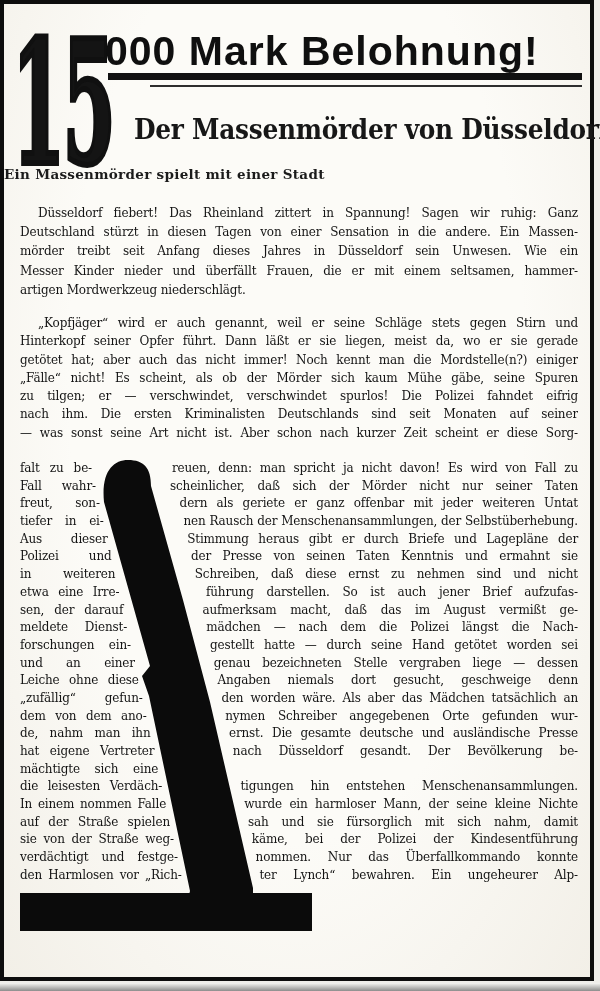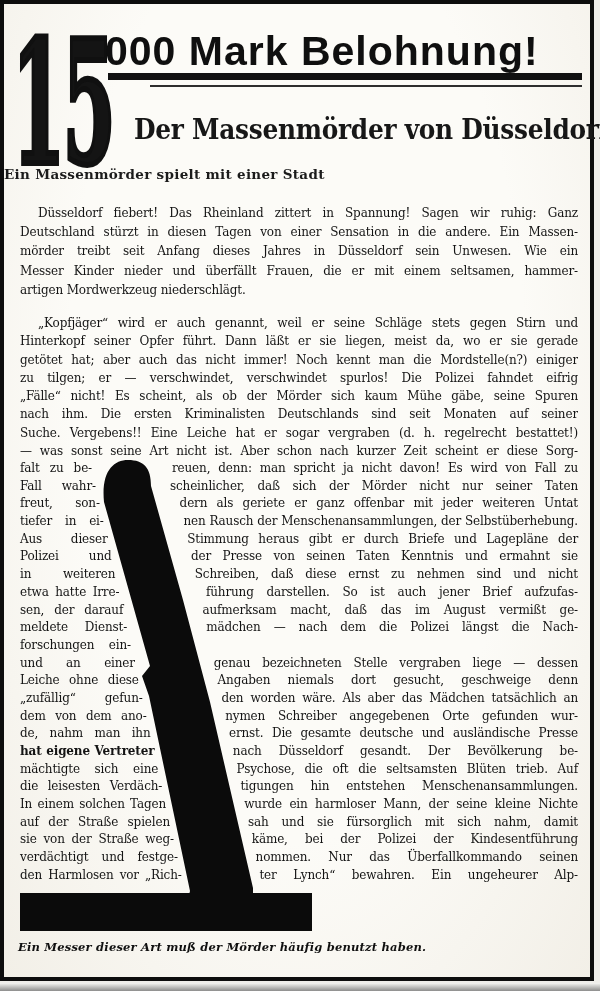--- a/index.html
+++ b/index.html
@@ -117,24 +117,23 @@
         <div class="tline indent">Düsseldorf fiebert! Das Rheinland zittert in Spannung! Sagen wir ruhig: Ganz</div>
         <div class="tline">Deutschland stürzt in diesen Tagen von einer Sensation in die andere. Ein Massen-</div>
         <div class="tline">mörder treibt seit Anfang dieses Jahres in Düsseldorf sein Unwesen. Wie ein</div>
         <div class="tline">Messer Kinder nieder und überfällt Frauen, die er mit einem seltsamen, hammer-</div>
         <div class="tline endline">artigen Mordwerkzeug niederschlägt.</div>
       </div>
     <div class="para p2" id="para2">
         <div class="tline indent">„Kopfjäger“ wird er auch genannt, weil er seine Schläge stets gegen Stirn und</div>
         <div class="tline">Hinterkopf seiner Opfer führt. Dann läßt er sie liegen, meist da, wo er sie gerade</div>
         <div class="tline">getötet hat; aber auch das nicht immer! Noch kennt man die Mordstelle(n?) einiger</div>
+        <div class="tline">„Fälle“ nicht! Es scheint, als ob der Mörder sich kaum Mühe gäbe, seine Spuren</div>
         <div class="tline">zu tilgen; er — verschwindet, verschwindet spurlos! Die Polizei fahndet eifrig</div>
-        <div class="tline">„Fälle“ nicht! Es scheint, als ob der Mörder sich kaum Mühe gäbe, seine Spuren</div>
         <div class="tline">nach ihm. Die ersten Kriminalisten Deutschlands sind seit Monaten auf seiner</div>
-        <div class="tline">Suche. Vergebens!! Eine Leiche hat er sogar vergraben (d. h. regelrecht bestattet!)</div>
         <div class="tline">— was sonst seine Art nicht ist. Aber schon nach kurzer Zeit scheint er diese Sorg-</div>
       </div>
     <div class="wrapzone" id="wrapzone">
         <div class="wrow">
           <span class="wleft" style="width: 72px;">falt zu be-</span>
           <span class="wright" style="left: 152px;">reuen, denn: man spricht ja nicht davon! Es wird von Fall zu</span>
         </div>
         <div class="wrow">
           <span class="wleft" style="width: 75.9px;">Fall wahr-</span>
           <span class="wright" style="left: 150px;">scheinlicher, daß sich der Mörder nicht nur seiner Taten</span>
@@ -153,33 +152,34 @@
         </div>
         <div class="wrow">
           <span class="wleft" style="width: 91.5px;">Polizei und</span>
           <span class="wright" style="left: 171px;">der Presse von seinen Taten Kenntnis und ermahnt sie</span>
         </div>
         <div class="wrow">
           <span class="wleft" style="width: 95.4px;">in weiteren</span>
           <span class="wright" style="left: 174.8px;">Schreiben, daß diese ernst zu nehmen sind und nicht</span>
         </div>
         <div class="wrow">
-          <span class="wleft" style="width: 99.3px;">etwa hatte Irre-</span>
+          <span class="wleft" style="width: 99.3px;">etwa eine Irre-</span>
           <span class="wright" style="left: 186px;">führung darstellen. So ist auch jener Brief aufzufas-</span>
         </div>
         <div class="wrow">
           <span class="wleft" style="width: 103.2px;">sen, der darauf</span>
           <span class="wright" style="left: 182.4px;">aufmerksam macht, daß das im August vermißt ge-</span>
         </div>
         <div class="wrow">
           <span class="wleft" style="width: 107.1px;">meldete Dienst-</span>
           <span class="wright" style="left: 186.2px;">mädchen — nach dem die Polizei längst die Nach-</span>
         </div>
         <div class="wrow">
           <span class="wleft" style="width: 111px;">forschungen ein-</span>
+          <span class="wright" style="left: 190px;">gestellt hatte — durch seine Hand getötet worden sei</span>
         </div>
         <div class="wrow">
           <span class="wleft" style="width: 114.9px;">und an einer</span>
           <span class="wright" style="left: 193.8px;">genau bezeichneten Stelle vergraben liege — dessen</span>
         </div>
         <div class="wrow">
           <span class="wleft" style="width: 118.8px;">Leiche ohne diese</span>
           <span class="wright" style="left: 197.6px;">Angaben niemals dort gesucht, geschweige denn</span>
         </div>
         <div class="wrow">
@@ -188,46 +188,45 @@
         </div>
         <div class="wrow">
           <span class="wleft" style="width: 126.6px;">dem von dem ano-</span>
           <span class="wright" style="left: 205.2px;">nymen Schreiber angegebenen Orte gefunden wur-</span>
         </div>
         <div class="wrow">
           <span class="wleft" style="width: 130.5px;">de, nahm man ihn</span>
           <span class="wright" style="left: 209px;">ernst. Die gesamte deutsche und ausländische Presse</span>
         </div>
         <div class="wrow">
-          <span class="wleft" style="width: 134.4px; font-weight: bold;">hat eigene Vertreter</span>
+          <span class="wleft" style="width: 134.4px;">hat eigene Vertreter</span>
           <span class="wright" style="left: 212.8px;">nach Düsseldorf gesandt. Der Bevölkerung be-</span>
         </div>
         <div class="wrow">
           <span class="wleft" style="width: 138.3px;">mächtigte sich eine</span>
-          <span class="wright" style="left: 216.6px;">Psychose, die oft die seltsamsten Blüten trieb. Auf</span>
         </div>
         <div class="wrow">
           <span class="wleft" style="width: 142.2px;">die leisesten Verdäch-</span>
           <span class="wright" style="left: 220.4px;">tigungen hin entstehen Menschenansammlungen.</span>
         </div>
         <div class="wrow">
-          <span class="wleft" style="width: 146.1px;">In einem solchen Tagen</span>
+          <span class="wleft" style="width: 146.1px;">In einem nommen Falle</span>
           <span class="wright" style="left: 224.2px;">wurde ein harmloser Mann, der seine kleine Nichte</span>
         </div>
         <div class="wrow">
           <span class="wleft" style="width: 150px;">auf der Straße spielen</span>
           <span class="wright" style="left: 228px;">sah und sie fürsorglich mit sich nahm, damit</span>
         </div>
         <div class="wrow">
           <span class="wleft" style="width: 153.9px;">sie von der Straße weg-</span>
           <span class="wright" style="left: 231.8px;">käme, bei der Polizei der Kindesentführung</span>
         </div>
         <div class="wrow">
           <span class="wleft" style="width: 157.8px;">verdächtigt und festge-</span>
-          <span class="wright" style="left: 235.6px;">nommen. Nur das Überfallkommando seinen</span>
+          <span class="wright" style="left: 235.6px;">nommen. Nur das Überfallkommando konnte</span>
         </div>
         <div class="wrow">
           <span class="wleft" style="width: 161.7px;">den Harmlosen vor „Rich-</span>
           <span class="wright" style="left: 239.4px;">ter Lynch“ bewahren. Ein ungeheurer Alp-</span>
         </div>
       </div>
 
     <svg class="knife" viewBox="0 0 600 991" xmlns="http://www.w3.org/2000/svg" aria-hidden="true">
 
       <path fill="#0b0b0b" d="M 104,502
@@ -240,17 +239,16 @@
                L 189,895
                L 190,891
                L 149,696
                L 142,676
                L 150,666
                Z"></path>
 
       <path fill="#0b0b0b" d="M 20,893 L 312,893 L 312,931 L 20,931 Z"></path>
     </svg>
 
-    <div class="caption">Ein Messer dieser Art muß der Mörder häufig benutzt haben.</div>
   </div>
 
   <div class="photo-edge"></div>
 </div>
 
 </body></html>

